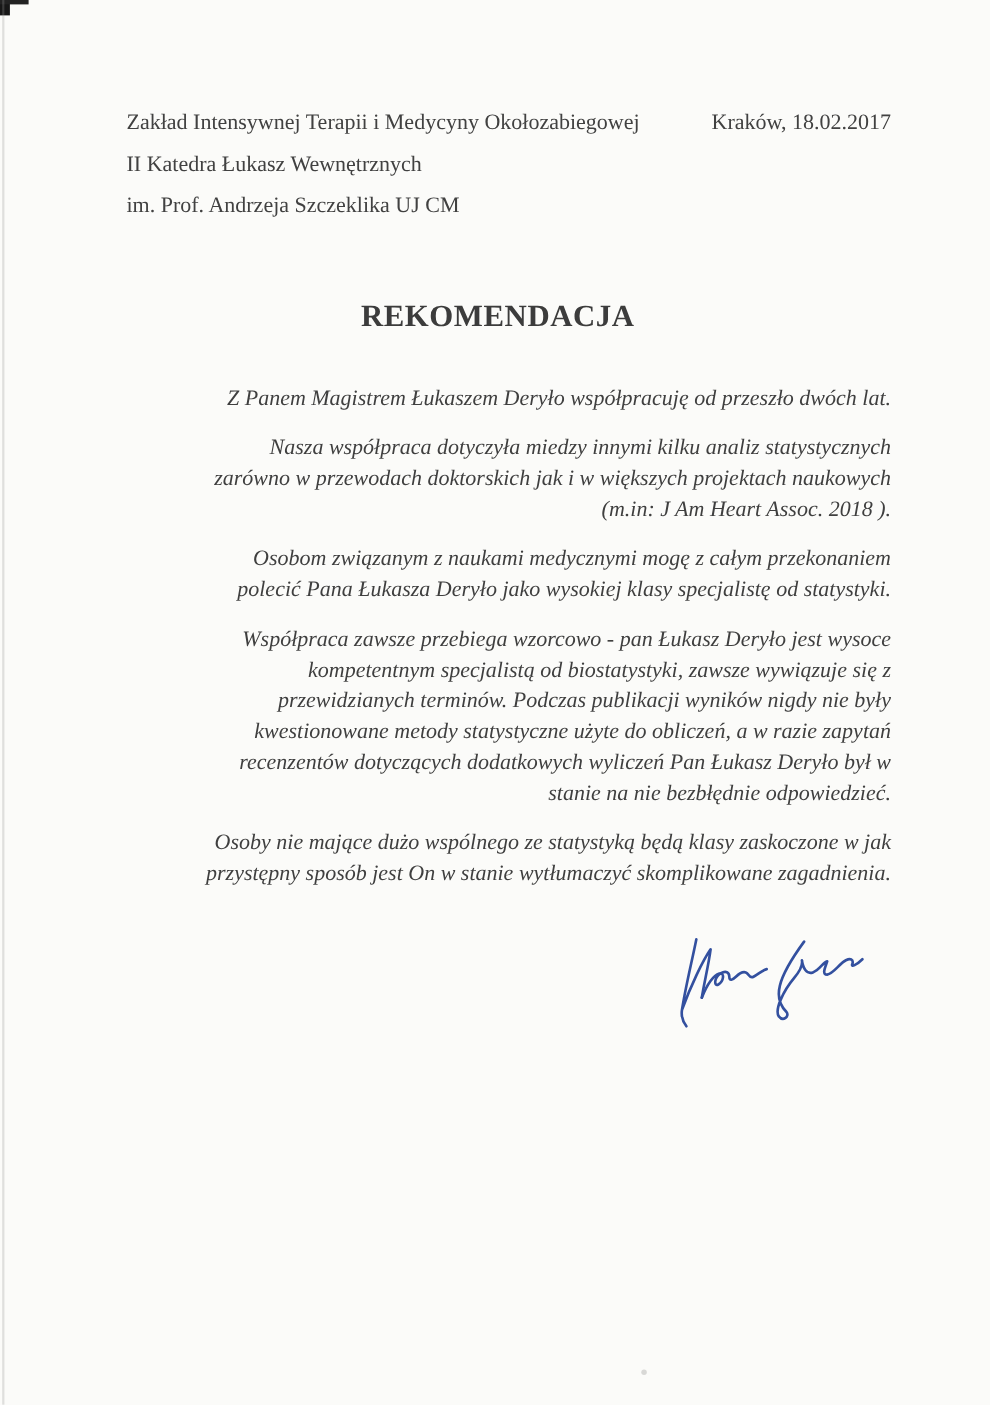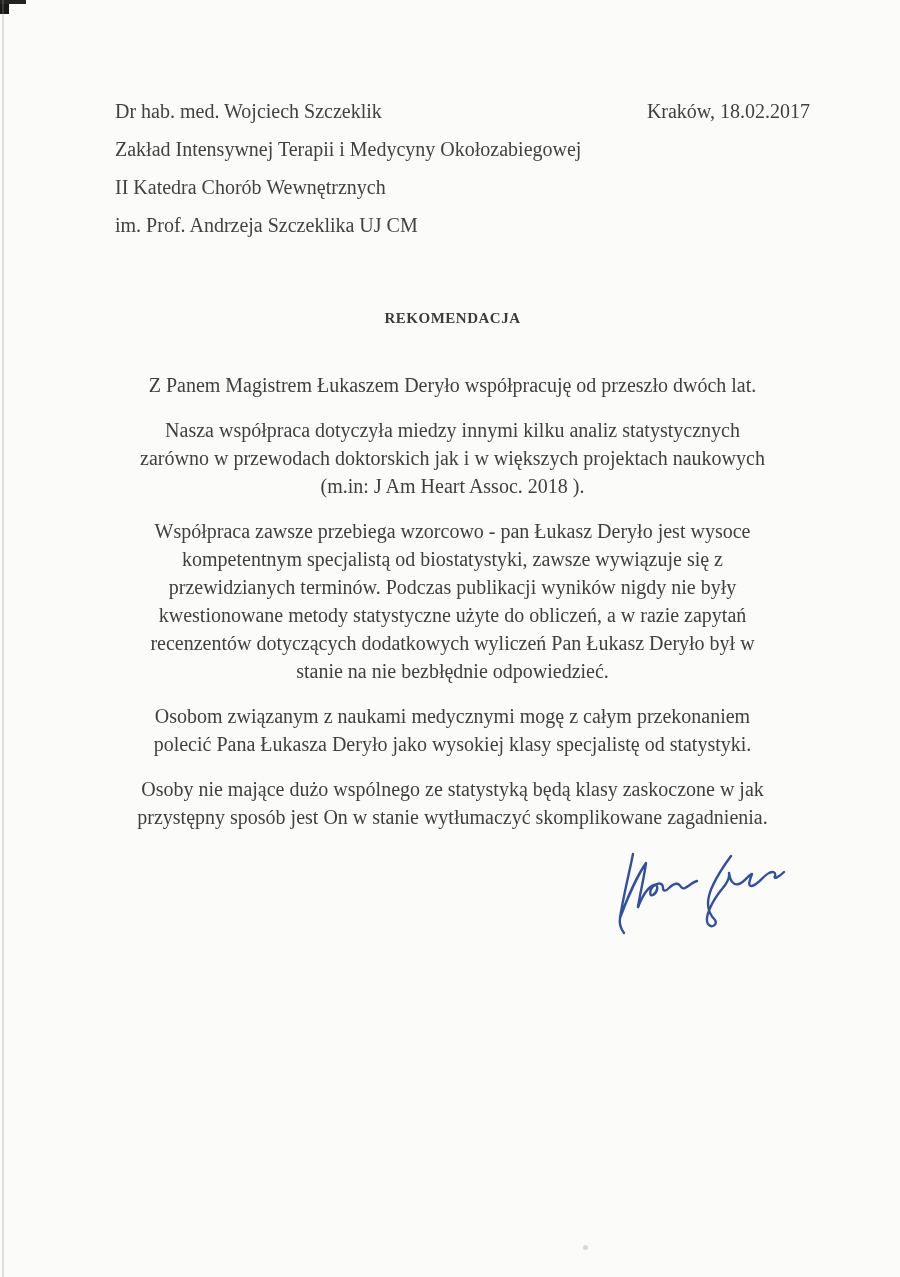--- a/index.html
+++ b/index.html
@@ -36,31 +36,32 @@
     font-size: 20px;
     line-height: 38px;
     white-space: nowrap;
     margin-left: 40px;
   }
   .doc-title {
     margin-top: 66px;
     margin-bottom: 44px;
     text-align: center;
     font-weight: bold;
-    font-size: 15px;
+    font-size: 28px;
     letter-spacing: 0.5px;
     color: #3c3c3c;
   }
   .para {
-    text-align: center;
+    text-align: right;
     white-space: pre-line;
     font-size: 20px;
     line-height: 28px;
     margin: 0 0 17px 0;
     color: #3f3f3f;
+    font-style: italic;
   }
   .signature-wrap {
     position: absolute;
     left: 600px;
     top: 840px;
     width: 200px;
     height: 100px;
   }
   .scan-corner-mark {
     position: absolute;
@@ -97,42 +98,41 @@
     border-radius: 50%;
   }
 </style>
 </head>
 <body>
 
 <div class="letter">
 
   <div class="header-row">
     <div class="sender-block">
-      <div class="sender-line">Dr hab. med. Wojciech Szczeklik</div>
       <div class="sender-line">Zakład Intensywnej Terapii i Medycyny Okołozabiegowej</div>
-      <div class="sender-line">II Katedra Chorób Wewnętrznych</div>
+      <div class="sender-line">II Katedra Łukasz Wewnętrznych</div>
       <div class="sender-line">im. Prof. Andrzeja Szczeklika UJ CM</div>
     </div>
     <div class="place-date">Kraków, 18.02.2017</div>
   </div>
 
   <div class="doc-title">REKOMENDACJA</div>
 
   <p class="para">Z Panem Magistrem Łukaszem Deryło współpracuję od przeszło dwóch lat.</p>
   <p class="para">Nasza współpraca dotyczyła miedzy innymi kilku analiz statystycznych
 zarówno w przewodach doktorskich jak i w większych projektach naukowych
 (m.in: J Am Heart Assoc. 2018 ).</p>
+  <p class="para">Osobom związanym z naukami medycznymi mogę z całym przekonaniem
+polecić Pana Łukasza Deryło jako wysokiej klasy specjalistę od statystyki.</p>
   <p class="para">Współpraca zawsze przebiega wzorcowo - pan Łukasz Deryło jest wysoce
 kompetentnym specjalistą od biostatystyki, zawsze wywiązuje się z
 przewidzianych terminów. Podczas publikacji wyników nigdy nie były
 kwestionowane metody statystyczne użyte do obliczeń, a w razie zapytań
 recenzentów dotyczących dodatkowych wyliczeń Pan Łukasz Deryło był w
 stanie na nie bezbłędnie odpowiedzieć.</p>
-  <p class="para">Osobom związanym z naukami medycznymi mogę z całym przekonaniem
-polecić Pana Łukasza Deryło jako wysokiej klasy specjalistę od statystyki.</p>
   <p class="para">Osoby nie mające dużo wspólnego ze statystyką będą klasy zaskoczone w jak
 przystępny sposób jest On w stanie wytłumaczyć skomplikowane zagadnienia.</p>
 
 </div>
 
 <div class="signature-wrap">
   <svg width="200" height="100" viewBox="0 0 200 100" xmlns="http://www.w3.org/2000/svg">
     <g fill="none" stroke-width="2.4" stroke-linecap="round" stroke-linejoin="round">
       <path d="M33,14 C29,34 23,58 20,78 C19,84 21,89 24,93 M20,78 C28,56 39,33 46,23 C44,38 40,54 38,67" stroke="#33509f"></path>
       <path d="M38,67 C42,57 48,47 54,45 C59,44 58,52 53,55 C49,57 49,49 55,45 C60,42 63,44 63,48 C63,52 66,51 69,48 C72,45 75,43 78,44 C81,45 81,50 85,48 C89,46 93,42 97,41" stroke="#33509f"></path>

